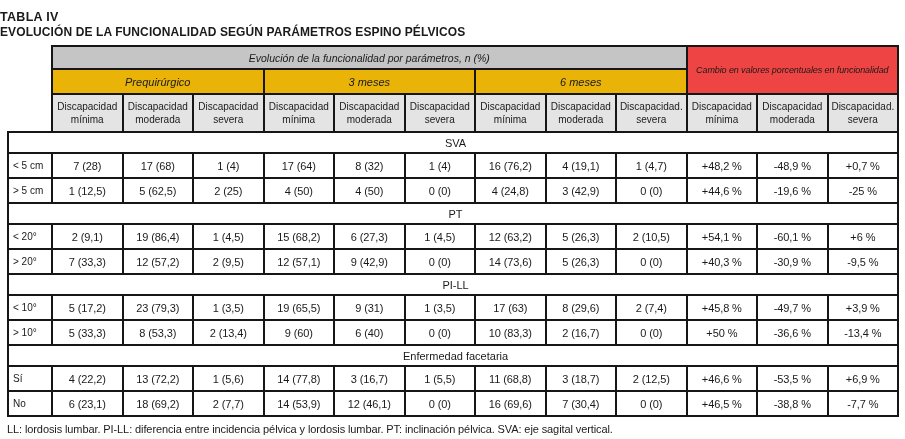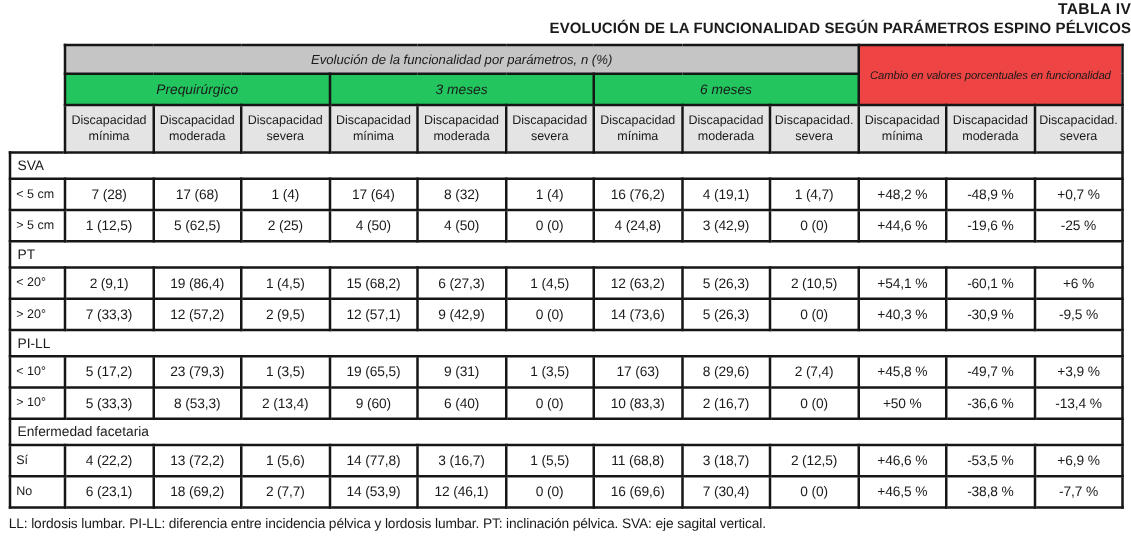--- a/index.html
+++ b/index.html
@@ -1,28 +1,28 @@
 <!DOCTYPE html>
 <html><head>
 <meta charset="utf-8">
 <style>
   html,body{margin:0;padding:0;background:#fff;}
   body{width:905px;height:439px;font-family:"Liberation Sans",sans-serif;color:#1a1a1a;overflow:hidden;}
-  .titles{text-align:right;padding-top:0;line-height:15px;}
+  .titles{text-align:left;padding-top:10px;line-height:15px;}
   .t1{font-size:12.5px;font-weight:bold;letter-spacing:.3px;}
   .t2{font-size:12px;font-weight:bold;letter-spacing:.1px;}
   table{border-collapse:collapse;margin:5px 0 0 7px;width:891px;table-layout:fixed;}
   th,td{border:2px solid #161616;overflow:hidden;padding:0;}
   th{font-weight:normal;}
   .blank{border:0;background:#fff;}
   th.group{background:#c5c5c5;font-style:italic;font-size:10.5px;height:21px;}
   th.change{background:#ef4444;font-style:italic;font-size:9px;padding:0 2px;letter-spacing:-.1px;}
-  th.period{background:#22c55e;font-style:italic;font-size:11px;height:23px;}
+  th.period{background:#eab308;font-style:italic;font-size:11px;height:23px;}
   th.sub{background:#e4e4e4;font-size:10px;height:34px;line-height:1.3;padding:1px 2px;}
-  td.section{background:#fff;font-size:11px;text-align:left;padding:0 0 0 5px;height:19px;}
+  td.section{background:#fff;font-size:11px;text-align:center;padding:0 0 0 5px;height:19px;}
   td.rowlabel{font-size:10px;text-align:left;padding:0 0 0 4px;height:23px;}
   td.cell{font-size:11px;text-align:center;height:23px;letter-spacing:-.1px;}
   .footnote{font-size:11px;margin:6px 0 0 7px;letter-spacing:-.1px;}
 </style>
 </head>
 <body>
 
 <div class="titles">
   <div class="t1">TABLA IV</div>
   <div class="t2">EVOLUCIÓN DE LA FUNCIONALIDAD SEGÚN PARÁMETROS ESPINO PÉLVICOS</div>

